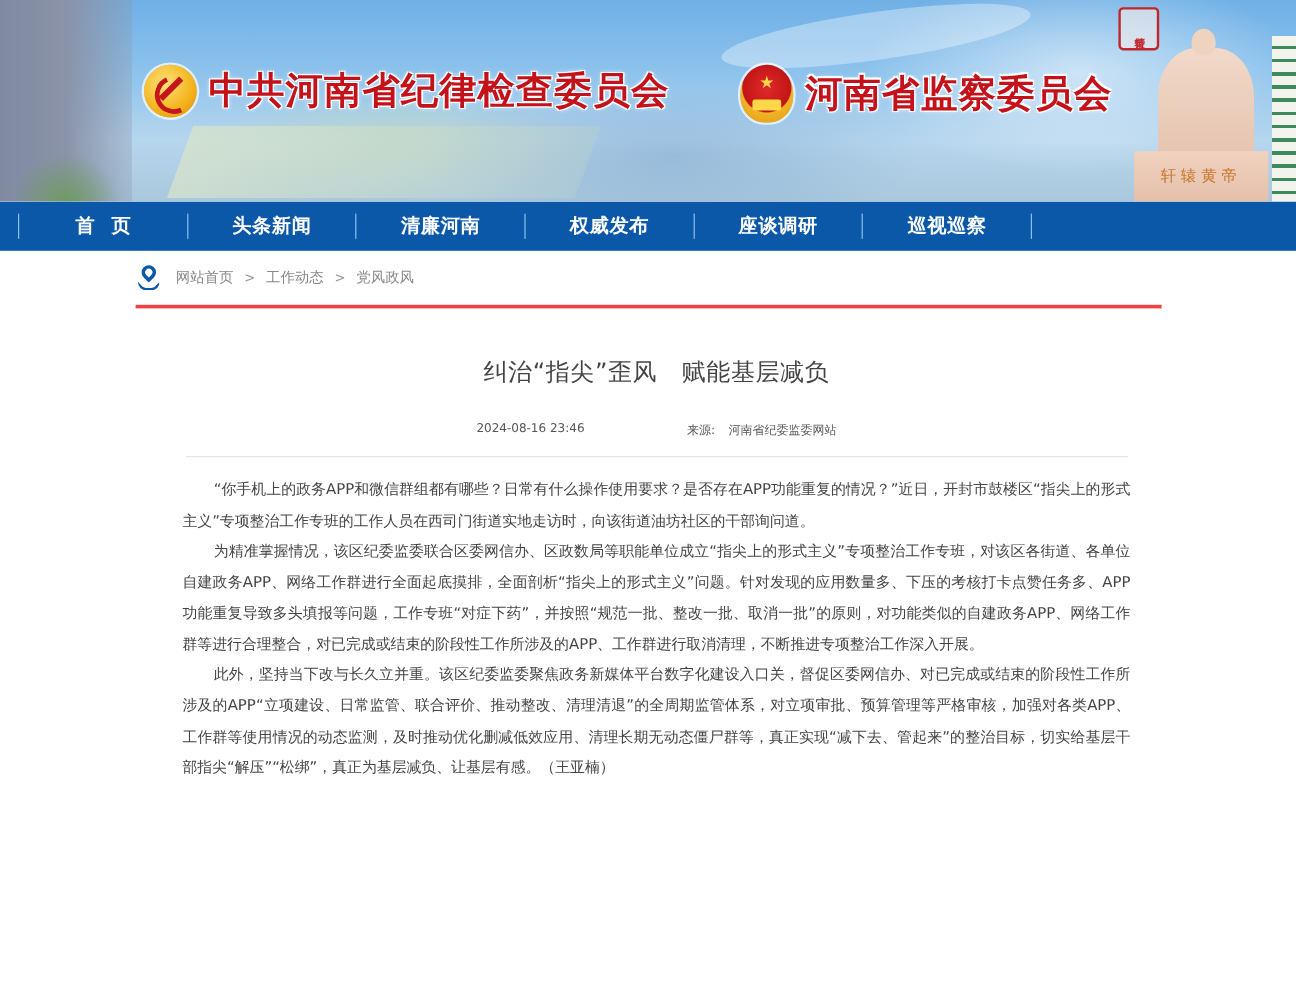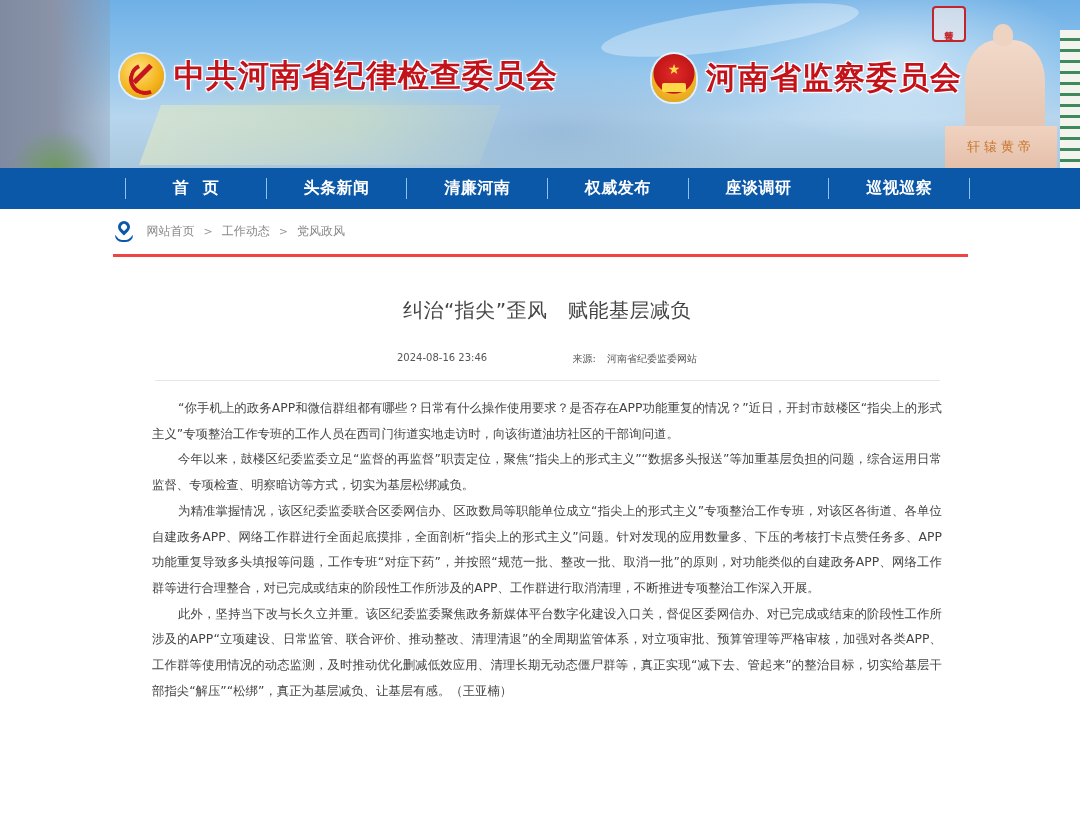--- a/index.html
+++ b/index.html
@@ -27,21 +27,21 @@
       position: absolute; left: 150px; top: 105px; width: 340px; height: 60px;
       background: linear-gradient(100deg, rgba(220,230,200,0.7), rgba(180,205,210,0.5));
       transform: skewX(-20deg);
     }
     .banner .river {
       position: absolute; left: 600px; top: 10px; width: 260px; height: 40px;
       border-radius: 50%; background: rgba(255,255,255,0.35); transform: rotate(-8deg);
     }
     .logo-group { position: absolute; top: 54px; display: flex; align-items: center; }
     .logo-group.left { left: 120px; }
-    .logo-group.right { left: 652px; }
+    .logo-group.right { left: 617px; }
     .emblem-party {
       width: 44px; height: 44px; border-radius: 50%;
       background: radial-gradient(circle at 40% 35%, #ffe27a, #f3b21a 60%, #d88a0a);
       box-shadow: 0 0 0 2px rgba(255,255,255,0.7);
       position: relative;
     }
     .emblem-party::before {
       content: ""; position: absolute; left: 9px; top: 9px; width: 24px; height: 24px;
       border: 4px solid #c6161d; border-right-color: transparent; border-top-color: transparent;
       border-radius: 50%; transform: rotate(20deg);
@@ -95,21 +95,21 @@
       font-family: "DejaVu Serif", serif; font-size: 13px; color: #c8762b; letter-spacing: 4px;
     }
     .pagoda {
       position: absolute; left: 1060px; top: 30px; width: 20px; height: 138px;
       background: repeating-linear-gradient(180deg, #f4f4ef 0 8px, #3f8a5c 8px 11px);
     }
 
     
     .nav {
       width: 1080px; height: 41px; background: #0b57a8;
-      display: flex; justify-content: center; padding-left: 15px;
+      display: flex;  padding-left: 15px;
     }
     .nav-inner { width: 845px; display: flex; align-items: center; position: relative; }
     .nav-sep { width: 1px; height: 21px; background: #8fc1ee; }
     .nav-item {
       width: 140px; text-align: center; color: #fff; font-weight: bold; font-size: 16px;
       cursor: pointer; white-space: nowrap; letter-spacing: 0.5px;
     }
     .nav-item.home { letter-spacing: 14px; padding-left: 14px; }
 
     
@@ -209,17 +209,16 @@
   <div class="meta">
     <span>2024-08-16 23:46</span>
     <span>
       <span class="src-label">来源:</span>
       <span>河南省纪委监委网站</span>
     </span>
   </div>
   <div class="meta-divider"></div>
   <div class="content">
     <p>“你手机上的政务APP和微信群组都有哪些？日常有什么操作使用要求？是否存在APP功能重复的情况？”近日，开封市鼓楼区“指尖上的形式主义”专项整治工作专班的工作人员在西司门街道实地走访时，向该街道油坊社区的干部询问道。</p>
-    <p>今年以来，鼓楼区纪委监委立足“监督的再监督”职责定位，聚焦“指尖上的形式主义”“数据多头报送”等加重基层负担的问题，综合运用日常监督、专项检查、明察暗访等方式，切实为基层松绑减负。</p>
     <p>为精准掌握情况，该区纪委监委联合区委网信办、区政数局等职能单位成立“指尖上的形式主义”专项整治工作专班，对该区各街道、各单位自建政务APP、网络工作群进行全面起底摸排，全面剖析“指尖上的形式主义”问题。针对发现的应用数量多、下压的考核打卡点赞任务多、APP功能重复导致多头填报等问题，工作专班“对症下药”，并按照“规范一批、整改一批、取消一批”的原则，对功能类似的自建政务APP、网络工作群等进行合理整合，对已完成或结束的阶段性工作所涉及的APP、工作群进行取消清理，不断推进专项整治工作深入开展。</p>
     <p>此外，坚持当下改与长久立并重。该区纪委监委聚焦政务新媒体平台数字化建设入口关，督促区委网信办、对已完成或结束的阶段性工作所涉及的APP“立项建设、日常监管、联合评价、推动整改、清理清退”的全周期监管体系，对立项审批、预算管理等严格审核，加强对各类APP、工作群等使用情况的动态监测，及时推动优化删减低效应用、清理长期无动态僵尸群等，真正实现“减下去、管起来”的整治目标，切实给基层干部指尖“解压”“松绑”，真正为基层减负、让基层有感。（王亚楠）</p>
   </div>
 </div>
 
 </body></html>

